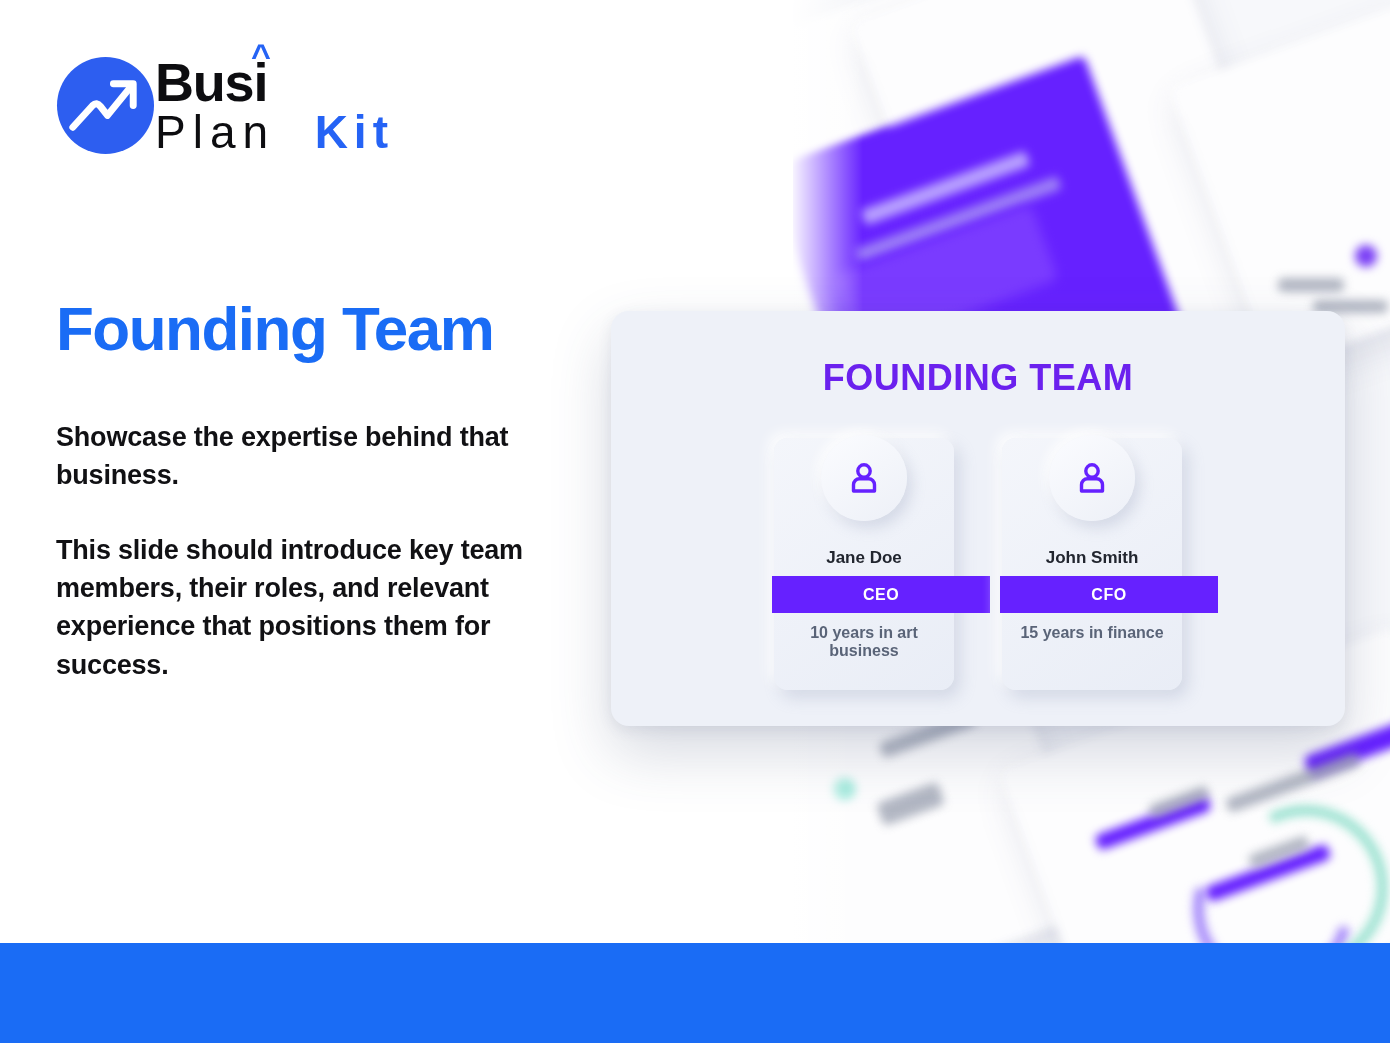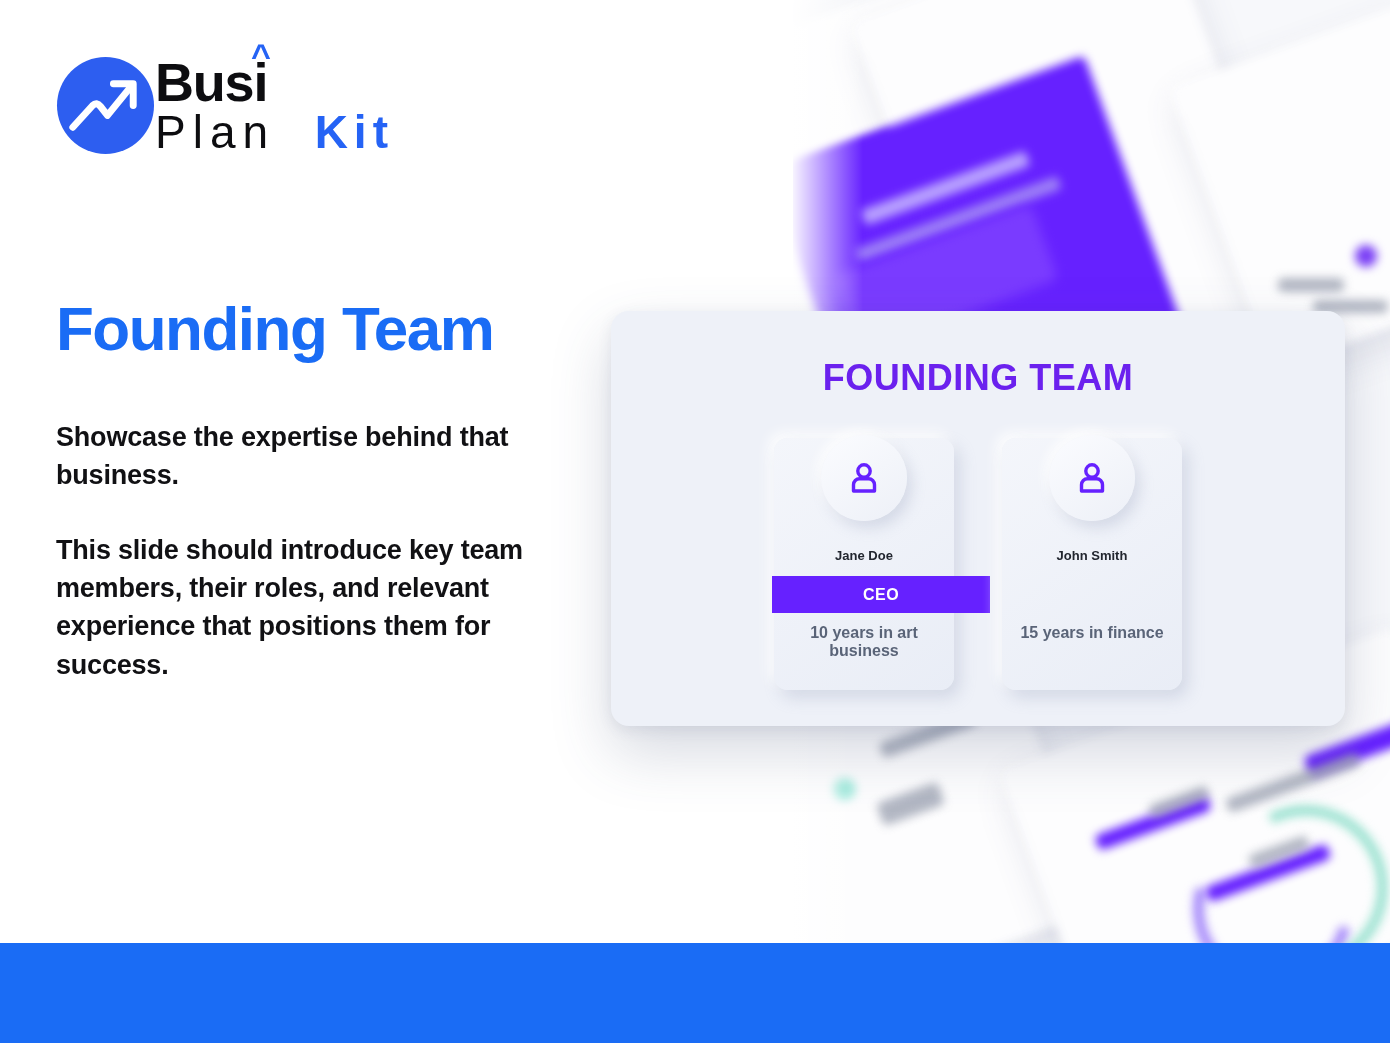--- a/index.html
+++ b/index.html
@@ -150,21 +150,21 @@
   }
   .avatar{
     position:absolute; left:50%; top:-3px; transform:translateX(-50%);
     width:86px; height:86px; border-radius:50%;
     background:linear-gradient(145deg,#fbfcff,#edf0f7);
     box-shadow:5px 7px 14px rgba(150,160,190,.30), -4px -4px 12px rgba(255,255,255,.95);
     display:flex; align-items:center; justify-content:center;
   }
   .member-name{
     position:absolute; left:0; right:0; top:110px;
-    text-align:center; font-size:13px; font-weight:bold; color:#22262f;
+    text-align:center; font-size:17px; font-weight:bold; color:#22262f;
   }
   .role-badge{
     position:absolute; left:-2px; width:218px; top:138px; height:37px;
     background:#6621ff; display:flex; align-items:center; justify-content:center;
     color:#ffffff; font-size:16px; font-weight:bold; letter-spacing:.5px;
   }
   .member-exp{
     position:absolute; left:0; right:0; top:186px;
     text-align:center; font-size:16px; font-weight:bold; color:#5a6478;
     padding:0 6px;
@@ -260,20 +260,21 @@
       </div>
 
       <div class="member">
         <div class="avatar">
           <svg width="34" height="34" viewBox="0 0 34 34">
             <circle cx="17" cy="10" r="6.2" fill="none" stroke="#6621ff" stroke-width="3.4"></circle>
             <path d="M6.5 30 v-6.2 a6 6 0 0 1 6-6 h9 a6 6 0 0 1 6 6 V30 Z" fill="none" stroke="#6621ff" stroke-width="3.4" stroke-linejoin="round"></path>
           </svg>
         </div>
         <div class="member-name">John Smith</div>
+        <div class="role-badge">CFO</div>
         <div class="member-exp">15 years in finance</div>
       </div>
 
 
     </div>
   </div>
 
   <div class="bottom-bar"></div>
 
 </div>

